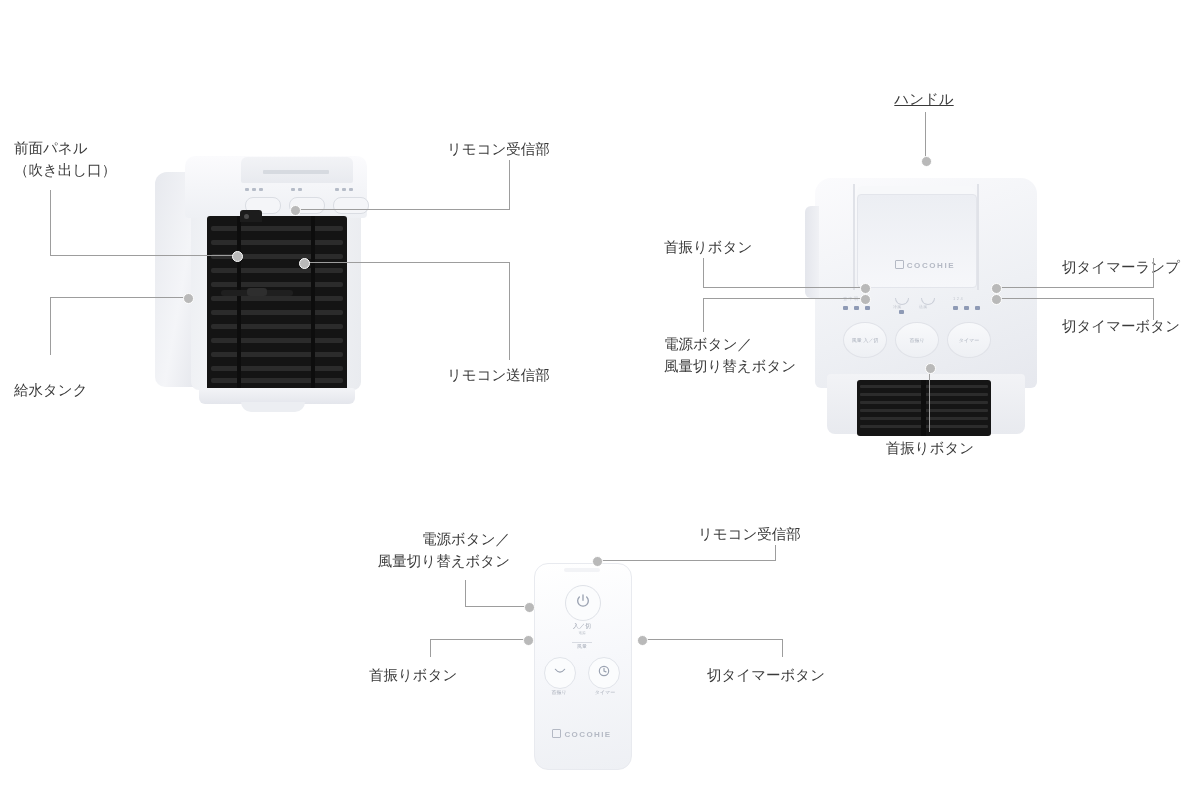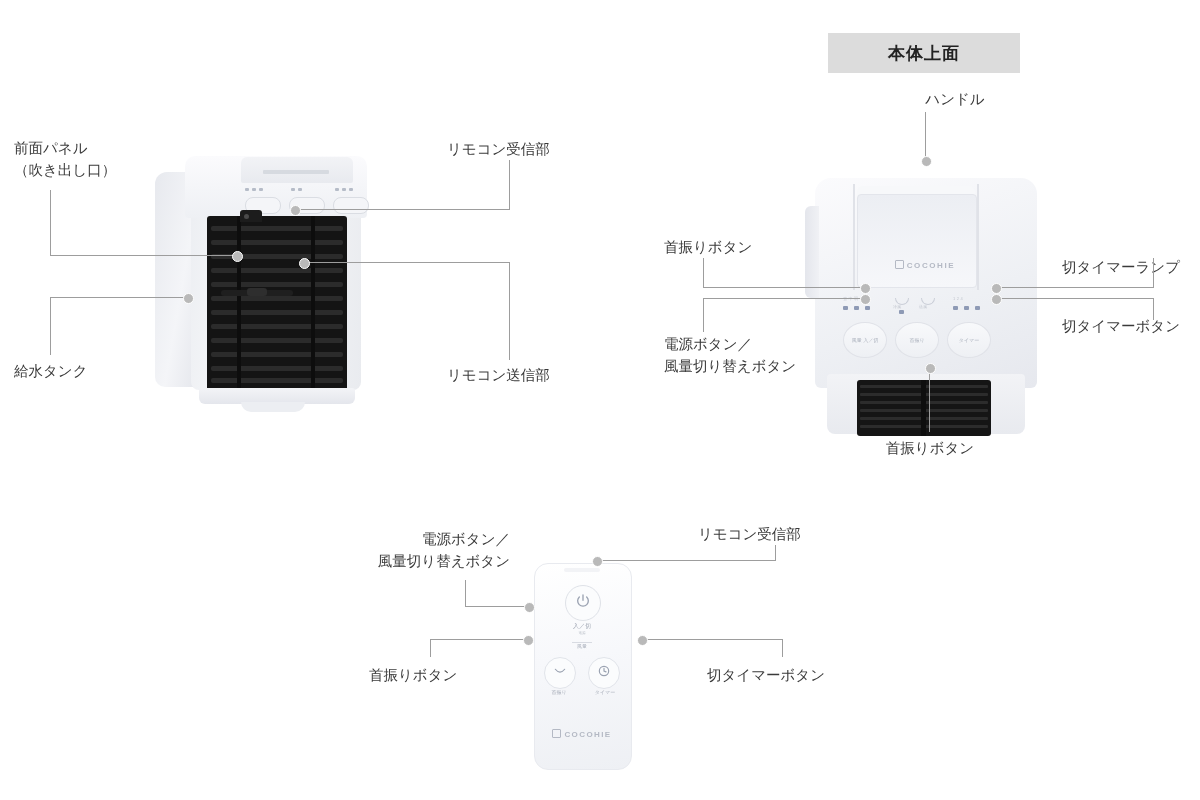--- a/index.html
+++ b/index.html
@@ -276,36 +276,35 @@
     <div class="fu-base"></div>
     <div class="fu-foot"></div>
   </div>
 
   <div class="lbl" style="left:14px;top:137px;">前面パネル
 （吹き出し口）</div>
   <div class="ln v" style="left:50px;top:190px;height:66px;"></div>
   <div class="ln h" style="left:50px;top:255px;width:186px;"></div>
   <div class="dot" style="left:232px;top:251px;"></div>
 
-  <div class="lbl" style="left:14px;top:360px;">給水タンク</div>
+  <div class="lbl" style="left:14px;top:379px;">給水タンク</div>
   <div class="ln v" style="left:50px;top:297px;height:58px;"></div>
   <div class="ln h" style="left:50px;top:297px;width:137px;"></div>
   <div class="dot" style="left:183px;top:293px;"></div>
 
   <div class="lbl" style="left:447px;top:138px;">リモコン受信部</div>
   <div class="ln v" style="left:509px;top:160px;height:50px;"></div>
   <div class="ln h" style="left:298px;top:209px;width:212px;"></div>
   <div class="dot" style="left:290px;top:205px;"></div>
 
   <div class="lbl" style="left:447px;top:364px;">リモコン送信部</div>
   <div class="ln v" style="left:509px;top:262px;height:98px;"></div>
   <div class="ln h" style="left:307px;top:262px;width:203px;"></div>
   <div class="dot" style="left:299px;top:258px;"></div>
 
-  <div class="title-badge" style="left:828px;top:33px;width:192px;height:40px;">本体上面</div>
 
   <div class="top-unit">
     <div class="tu-shell"></div>
     <div class="tu-ear-l"></div>
     <div class="tu-handle-bar"></div>
     <div class="tu-handle-well"></div>
     <div class="tu-seam-l"></div>
     <div class="tu-seam-r"></div>
     <div class="tu-brand">
       <span class="mark"></span><span>COCOHIE</span>
@@ -349,21 +348,21 @@
       <div class="slat" style="top:5px"></div>
         <div class="slat" style="top:13px"></div>
       <div class="slat" style="top:21px"></div>
         <div class="slat" style="top:29px"></div>
       <div class="slat" style="top:37px"></div>
         <div class="slat" style="top:45px"></div>
       <div class="vsplit"></div>
     </div>
   </div>
 
-  <div class="lbl c" style="left:885px;top:88px;width:140px;">ハンドル</div>
+  <div class="lbl c" style="left:854px;top:88px;width:140px;text-decoration:underline;">ハンドル</div>
   <div class="ln v" style="left:925px;top:112px;height:48px;"></div>
   <div class="dot" style="left:921px;top:156px;"></div>
 
   <div class="lbl" style="left:664px;top:236px;">首振りボタン</div>
   <div class="ln v" style="left:703px;top:258px;height:30px;"></div>
   <div class="ln h" style="left:703px;top:287px;width:161px;"></div>
   <div class="dot" style="left:860px;top:283px;"></div>
 
   <div class="lbl" style="left:664px;top:333px;">電源ボタン／
 風量切り替えボタン</div>

